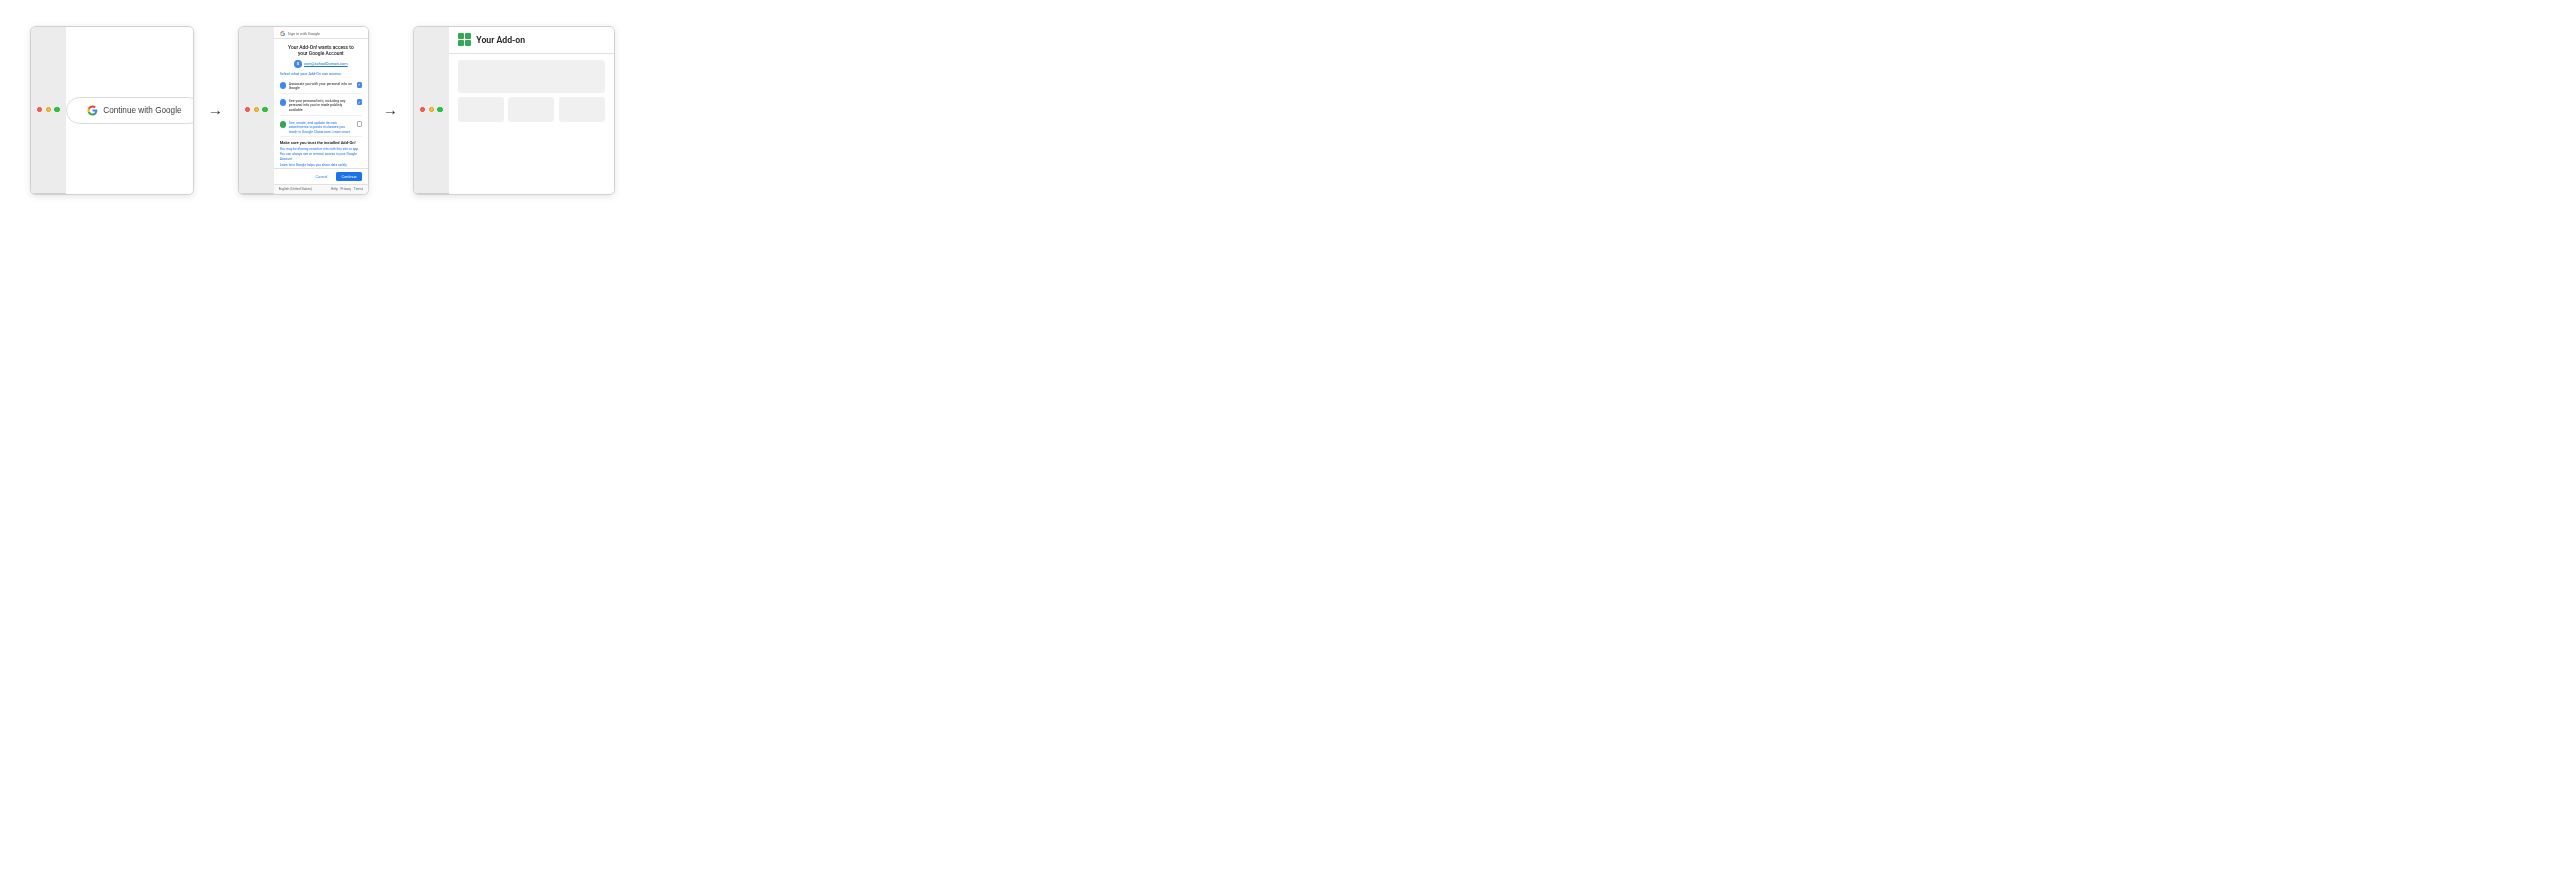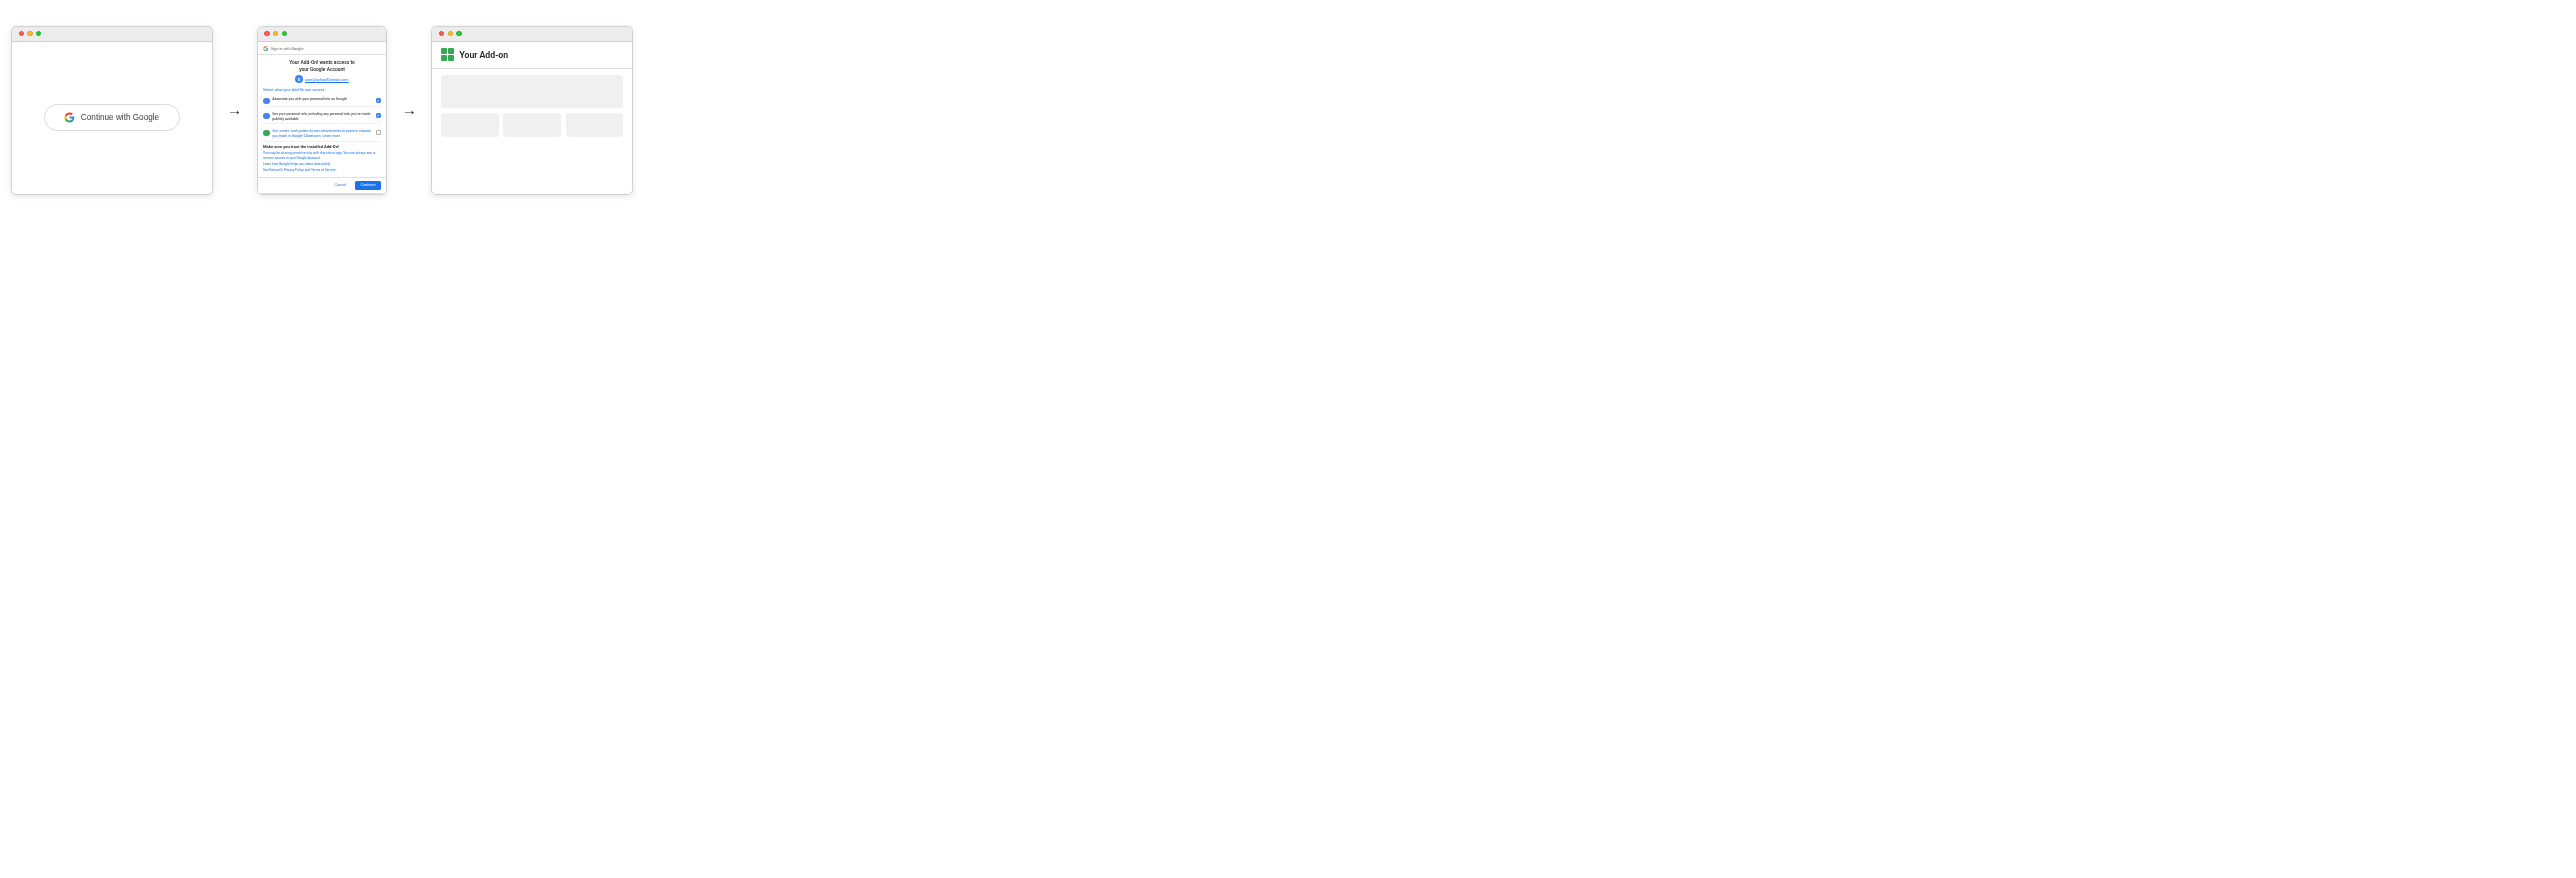--- a/index.html
+++ b/index.html
@@ -16,21 +16,21 @@
     }
 
     
     .browser-window {
       background: #f9f9f9;
       border-radius: 5.4px;
       border: 0.5px solid #d0d0d0;
       box-shadow: 0 1.1px 6.5px rgba(0,0,0,0.10);
       overflow: hidden;
       display: flex;
-      flex-direction: column;
+      flex-direction: row;
     }
     .browser-titlebar {
       background: #ececec;
       border-bottom: 0.5px solid #d0d0d0;
       padding: 4.4px 6.5px;
       display: flex;
       align-items: center;
       gap: 3.3px;
       min-height: 15.3px;
     }
@@ -46,21 +46,21 @@
       background: #ffffff;
       flex: 1;
       display: flex;
       align-items: center;
       justify-content: center;
       padding: 11px;
     }
 
     
     .window1 {
-      width: 202px;
+      width: 164px;
       height: 169px;
     }
     .window1 .browser-body {
       padding: 0;
     }
 
     .google-btn {
       display: flex;
       align-items: center;
       gap: 5.4px;

